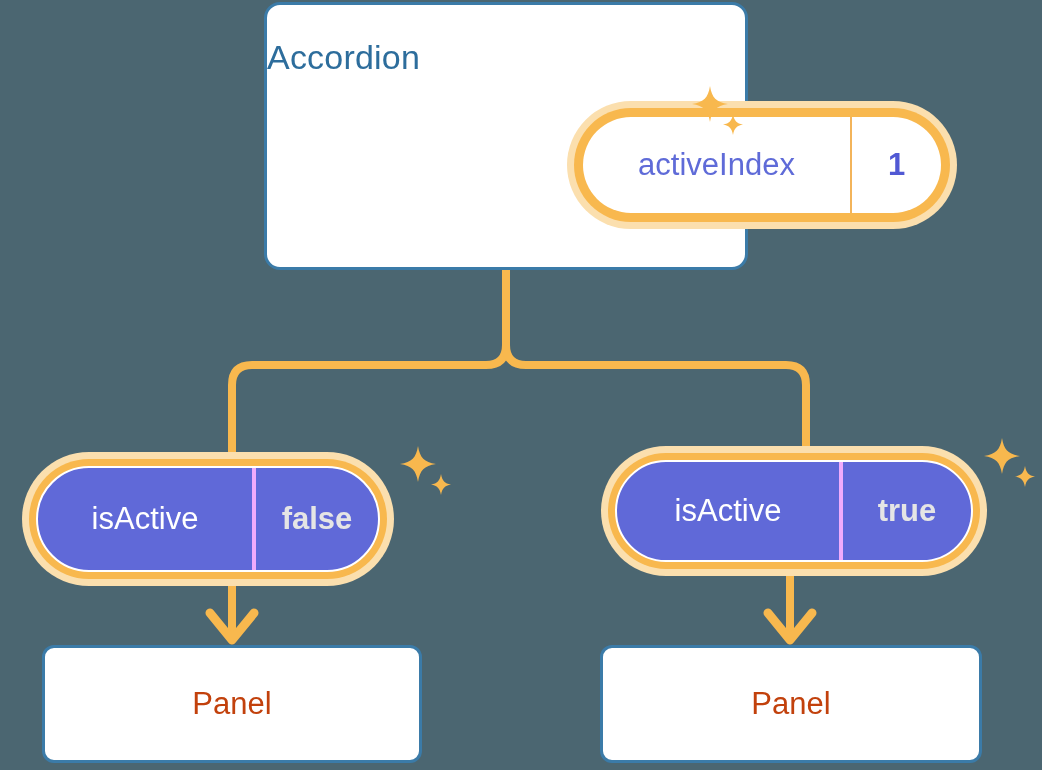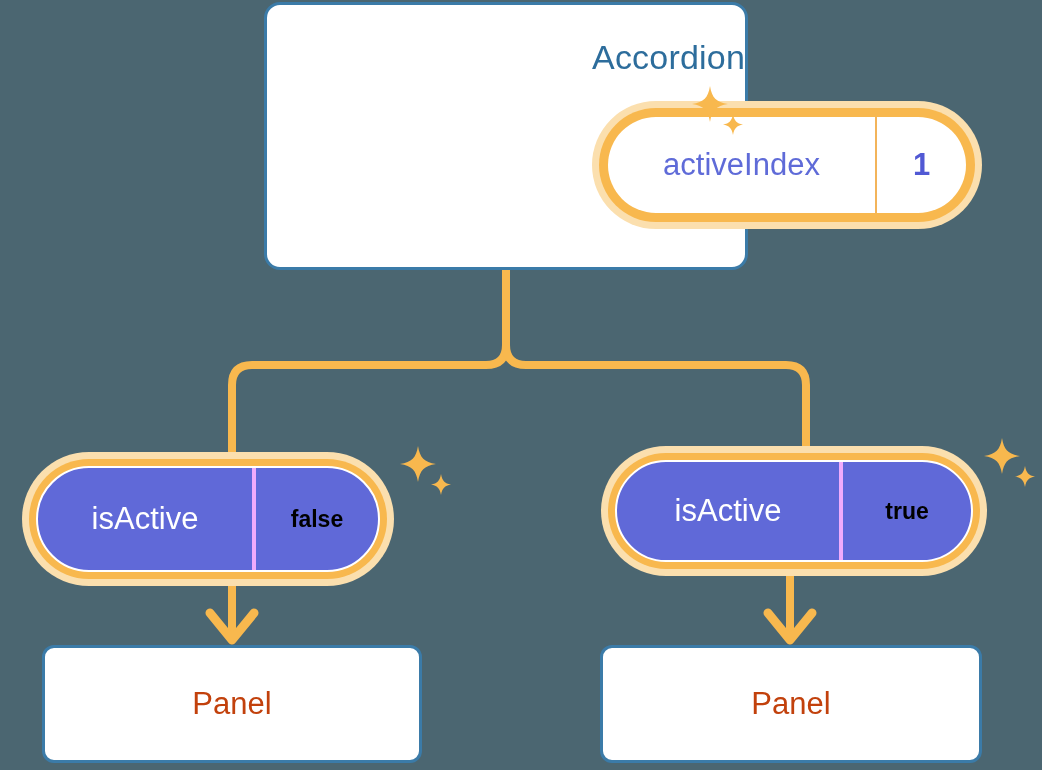--- a/index.html
+++ b/index.html
@@ -41,21 +41,21 @@
     top: 2px;
     width: 484px;
     height: 268px;
     border-radius: 16px;
   }
   #accordion-title {
     position: absolute;
     left: 0;
     right: 0;
     top: 33px;
-    text-align: right;
+    text-align: left;
     color: #2d6d9c;
     font-size: 34px;
     font-weight: 400;
     letter-spacing: .2px;
   }
 
   
   .pill-wrap {
     position: absolute;
   }
@@ -86,21 +86,21 @@
   }
   .pill-cell {
     display: flex;
     align-items: center;
     justify-content: center;
     box-sizing: border-box;
   }
 
   
   #active-index-pill {
-    left: 325px;
+    left: 300px;
     top: 96px;
     width: 390px;
     height: 128px;
   }
   #active-index-pill .pill-ring {
     left: 7px; top: 7px; right: 7px; bottom: 7px;
   }
   #active-index-pill .pill-body {
     left: 16px; top: 16px; right: 16px; bottom: 16px;
     background: #ffffff;
@@ -126,22 +126,22 @@
     left: 14px; top: 14px; right: 14px; bottom: 14px;
     background: #6069d8;
     border: 2px solid #ffffff;
   }
   .pill-purple .pill-key {
     color: #ffffff;
     font-size: 31px;
     border-right: 4px solid #f0abfc;
   }
   .pill-purple .pill-val {
-    color: #000000;
-    font-size: 23px;
+    color: #e5e5e5;
+    font-size: 31px;
     font-weight: 700;
     flex: 1 1 auto;
   }
 
   #pill-left {
     left: 22px;
     top: 452px;
     width: 372px;
     height: 134px;
   }

